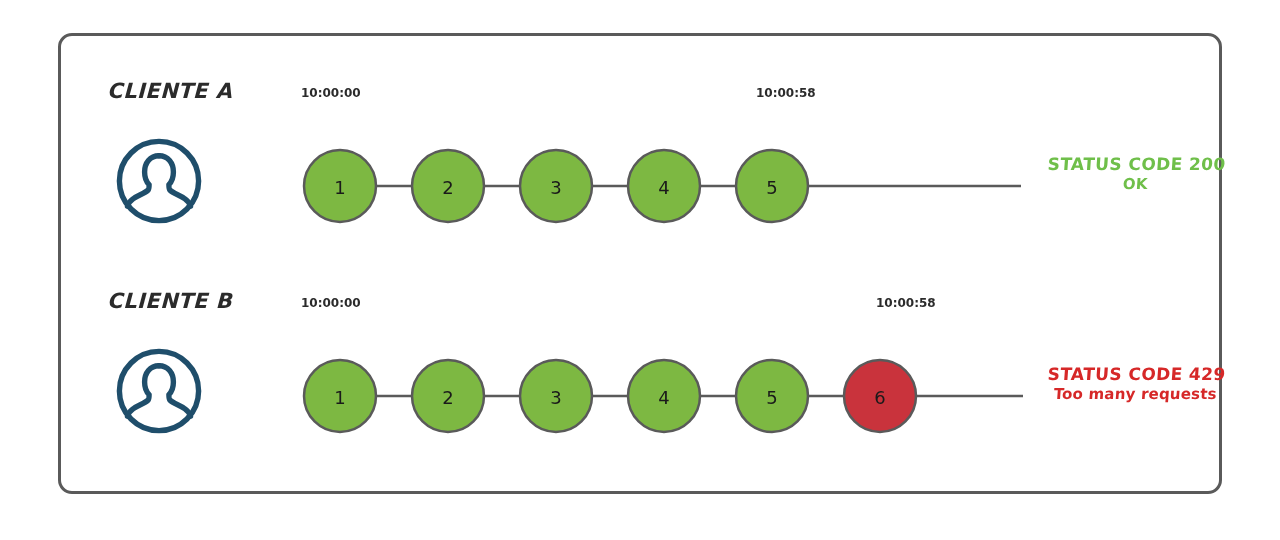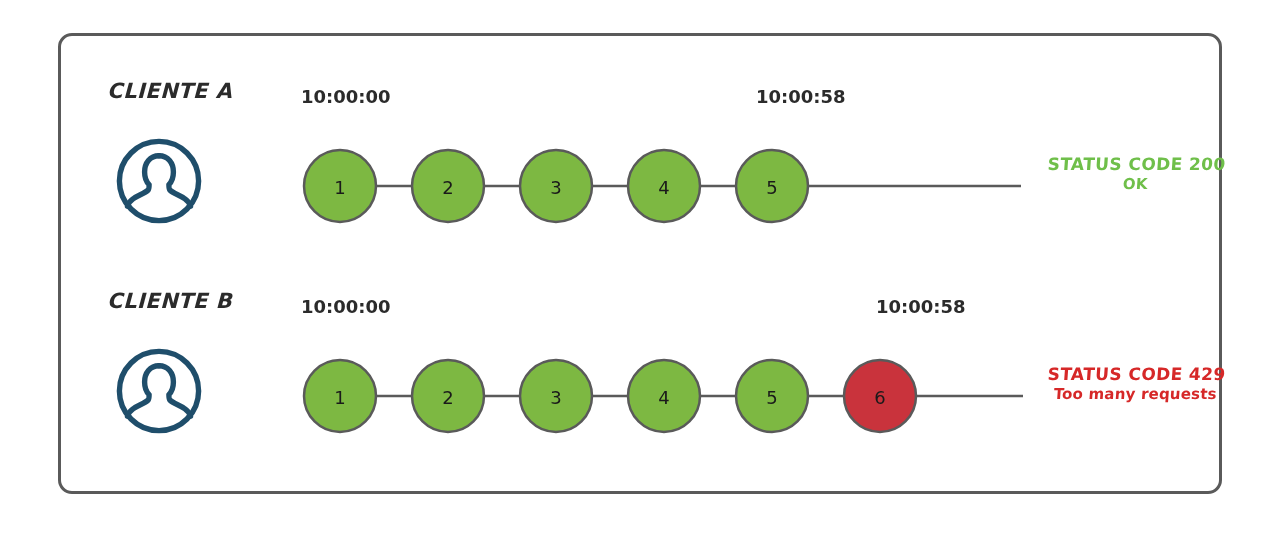--- a/index.html
+++ b/index.html
@@ -56,21 +56,21 @@
     top: 100px;
     width: 90px;
     height: 90px;
   }
   .avatar svg { display: block; width: 90px; height: 90px; }
 
   .timestamp {
     position: absolute;
     top: 50px;
     font-family: "DejaVu Sans", sans-serif;
-    font-size: 18px;
+    font-size: 12px;
     font-weight: bold;
     color: #2b2b2b;
     white-space: nowrap;
   }
   .ts-start { left: 240px; }
   #timestamp-a-end { left: 695px; }
   #timestamp-b-end { left: 815px; }
 
   .track {
     position: absolute;

